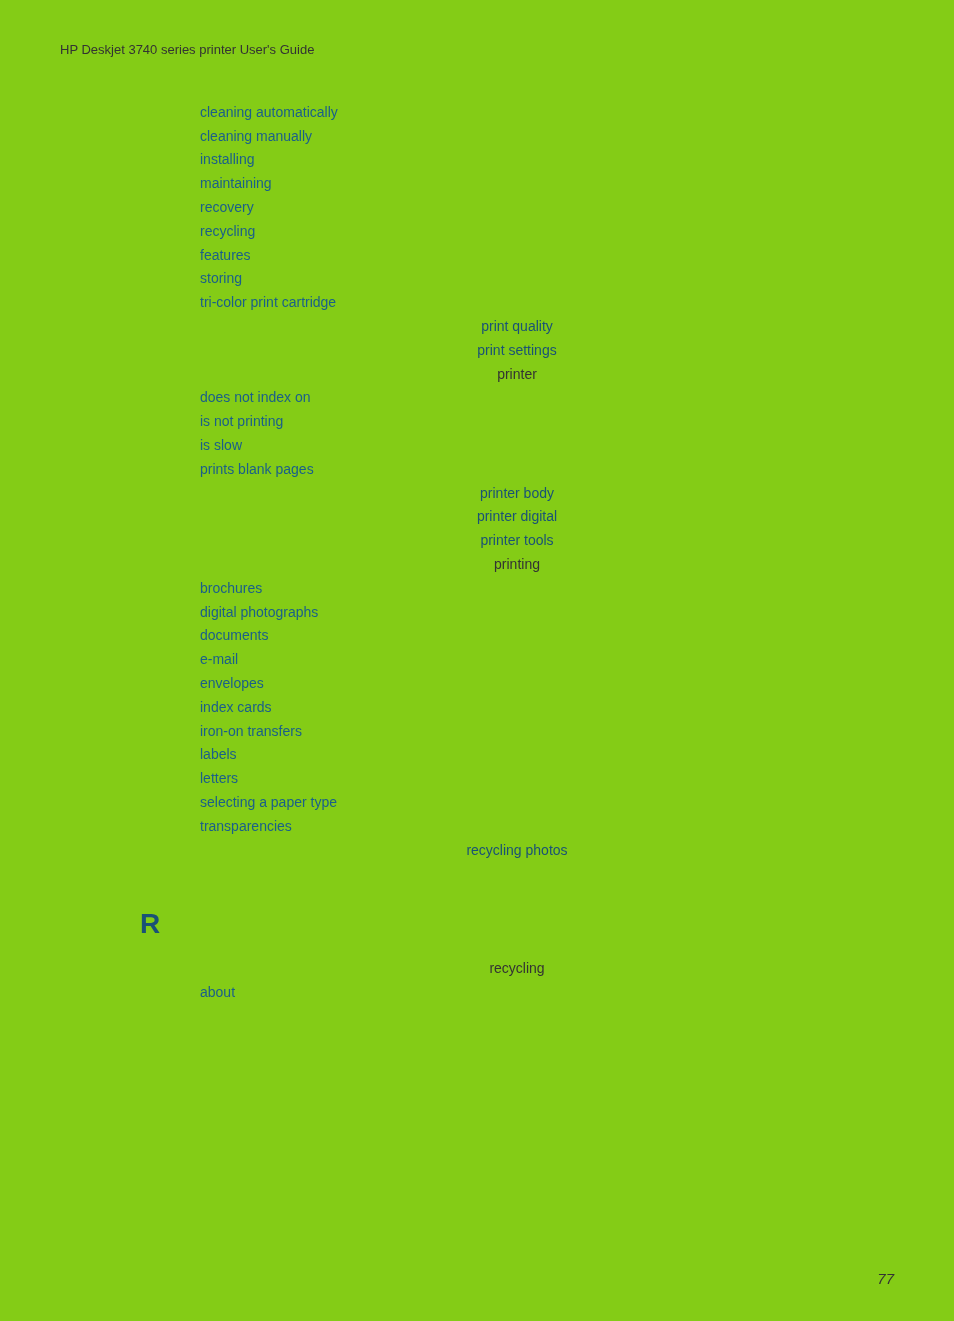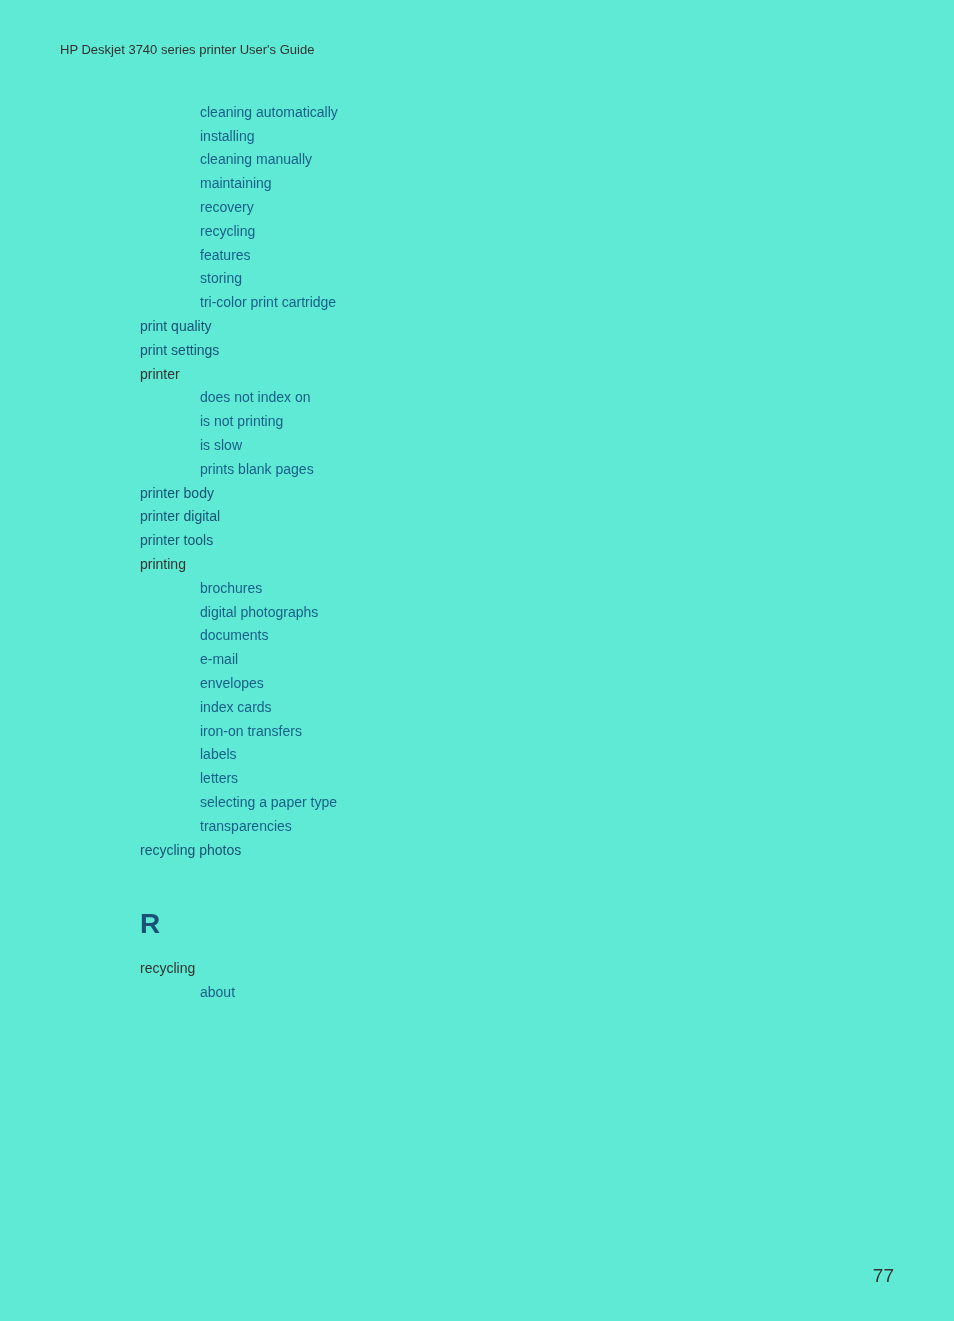--- a/index.html
+++ b/index.html
@@ -12,21 +12,21 @@
       font-family: Arial, Helvetica, sans-serif;
       background: #ffffff;
       color: #333;
       font-size: 14px;
       line-height: 1.6;
     }
 
     .page {
       width: 954px;
       min-height: 1321px;
-      background: #5eead4;
+      background: #84cc16;
       padding: 40px 60px 60px 60px;
       position: relative;
     }
 
     .header {
       font-size: 13px;
       color: #333;
       margin-bottom: 40px;
       font-weight: normal;
     }
@@ -40,20 +40,21 @@
       color: #1a5f8a;
       cursor: pointer;
       display: block;
       line-height: 1.7;
     }
 
     .level1 {
       margin-left: 0px;
       font-weight: normal;
       color: #1a5276;
+      text-align: center;
     }
 
     .level2 {
       margin-left: 60px;
     }
 
     .section-header {
       font-size: 28px;
       font-weight: bold;
       color: #1a5276;
@@ -64,39 +65,40 @@
     .static-text {
       display: block;
       color: #333;
       line-height: 1.7;
     }
 
     .page-number {
       position: absolute;
       bottom: 30px;
       right: 60px;
-      font-size: 19px;
+      font-size: 15px;
       color: #333;
+      font-style: italic;
     }
   </style>
 </head>
 <body>
 
 <div class="page">
 
   <div class="header">
     <span>HP Deskjet 3740 series printer User's Guide</span>
   </div>
 
   <div class="index-content">
 
     <div>
       <span class="link level2">cleaning automatically</span>
+      <span class="link level2">cleaning manually</span>
       <span class="link level2">installing</span>
-      <span class="link level2">cleaning manually</span>
       <span class="link level2">maintaining</span>
       <span class="link level2">recovery</span>
       <span class="link level2">recycling</span>
       <span class="link level2">features</span>
       <span class="link level2">storing</span>
       <span class="link level2">tri-color print cartridge</span>
     </div>
 
     <span class="link level1">print quality</span>
     <span class="link level1">print settings</span>

